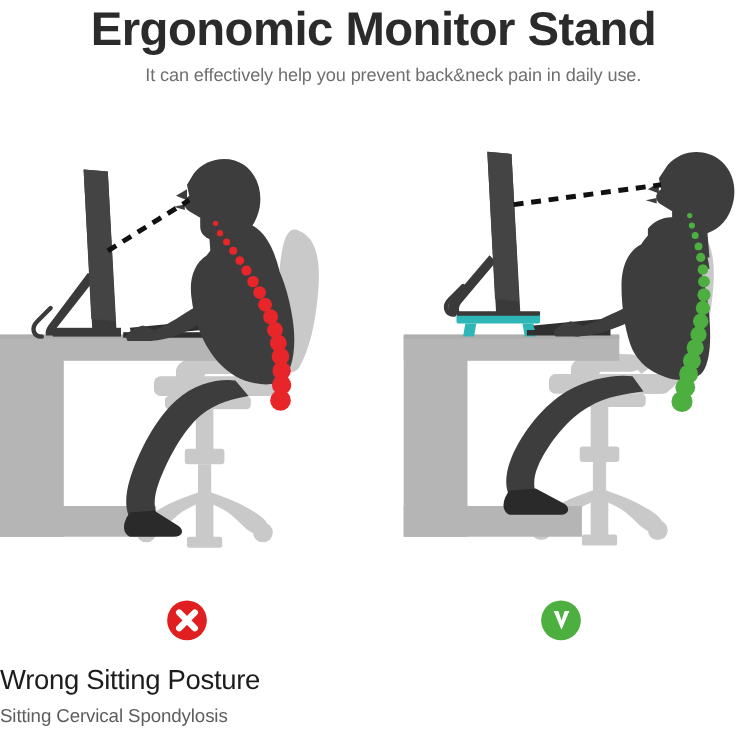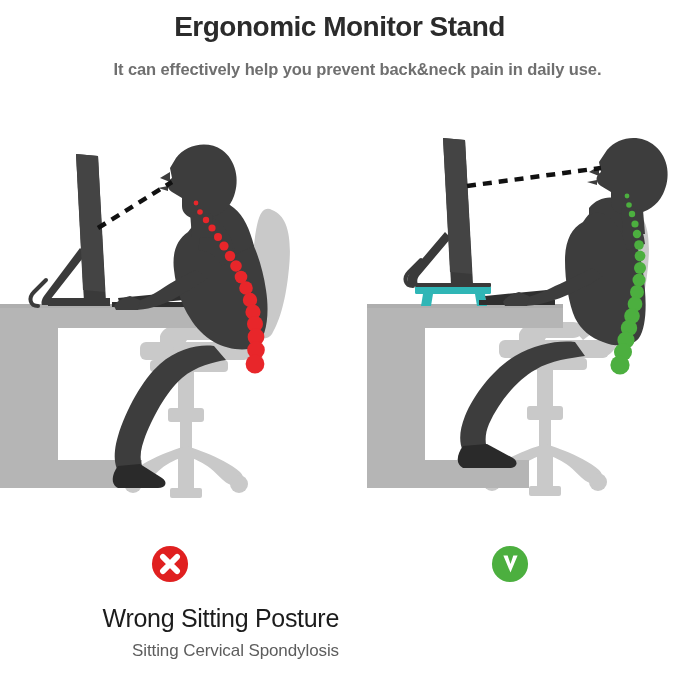--- a/index.html
+++ b/index.html
@@ -26,32 +26,32 @@
   .header {
     position: absolute;
     left: 0;
     top: 0;
     width: 679px;
     text-align: center;
   }
   .title {
     margin: 0;
     padding-top: 2px;
-    font-size: 28px;
+    font-size: 43px;
     line-height: 50px;
     font-weight: bold;
     color: #2b2b2b;
     letter-spacing: -0.5px;
   }
   .subtitle {
     margin: 0;
     padding-top: 6px;
     font-size: 16.5px;
     line-height: 22px;
-    font-weight: 700;
+    font-weight: 400;
     color: #6f6f6f;
     letter-spacing: -0.1px;
     padding-left: 36px;
   }
 
   
   .panels {
     position: absolute;
     left: 0;
     top: 120px;
@@ -73,21 +73,21 @@
     position: absolute;
     left: 0;
     top: 545px;
     width: 679px;
     height: 139px;
   }
   .caption {
     position: absolute;
     top: 0;
     width: 339px;
-    text-align: right;
+    text-align: left;
   }
   .caption-left  { left: 0; }
   .caption-right { left: 340px; }
 
   .status-icon {
     display: block;
     margin: 0 auto;
     width: 38px;
     height: 38px;
   }

